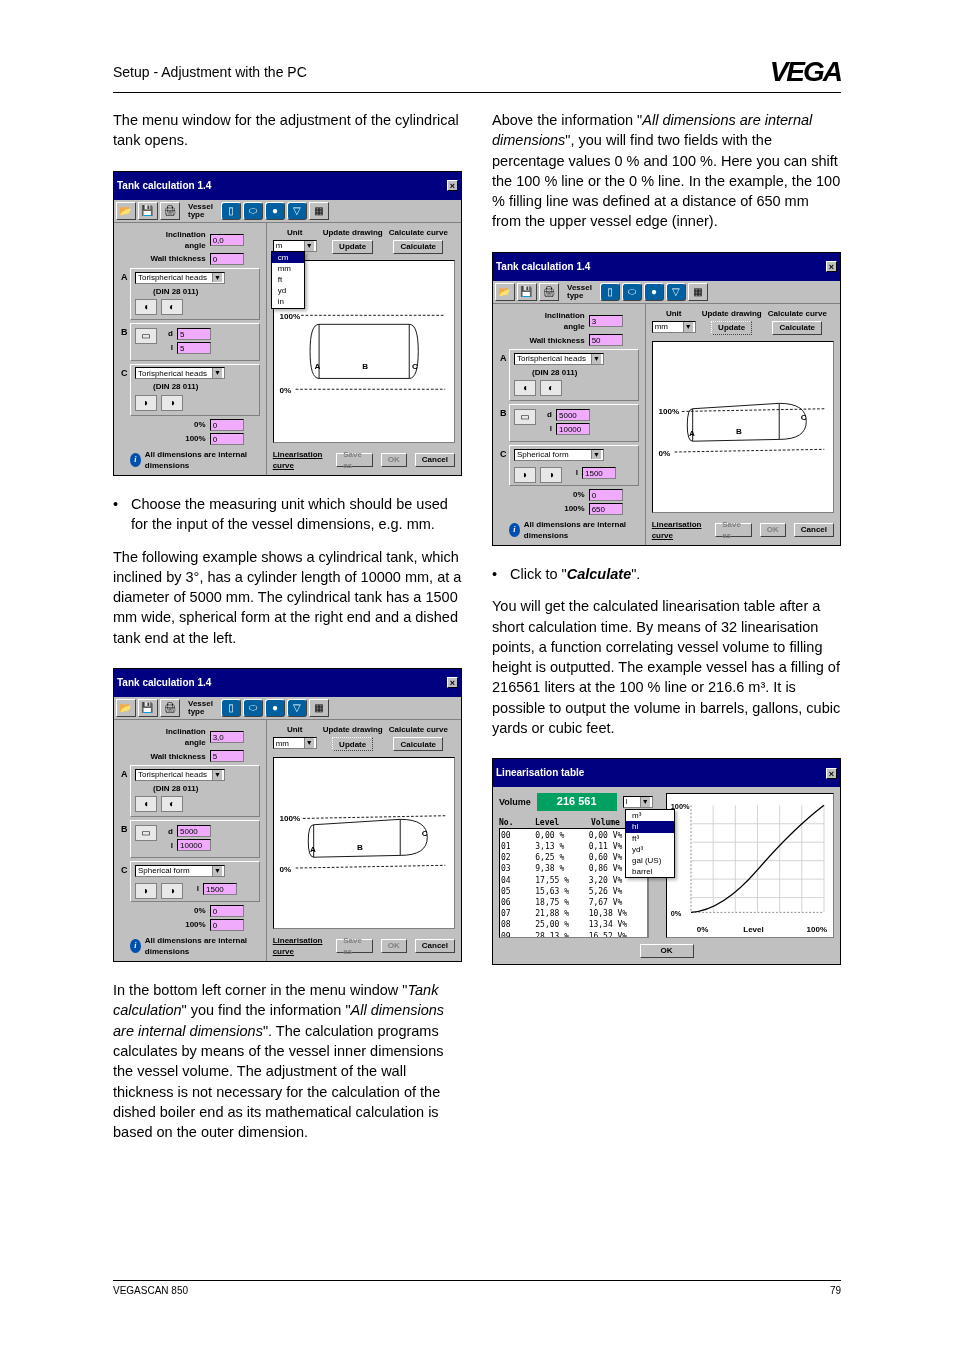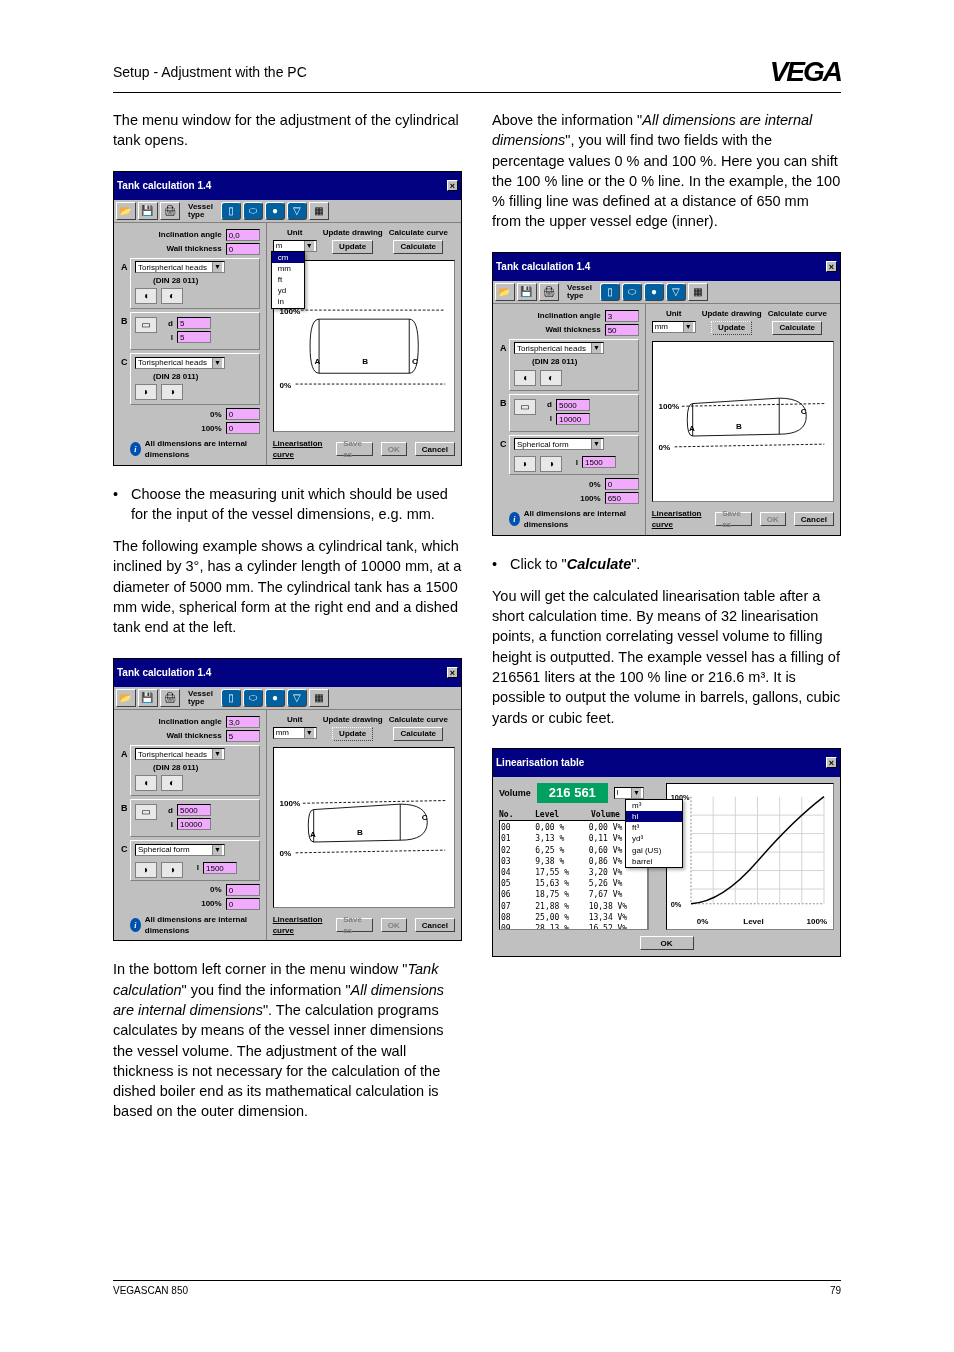--- a/index.html
+++ b/index.html
@@ -97,21 +97,21 @@
     border-right-color:#404040; border-bottom-color:#404040;
     background:#c0c0c0;
     display:inline-flex; align-items:center; justify-content:center;
     font-size:10px;
   }
   .tb-btn.blue { background:#0060a0; color:#fff; border-radius:3px; }
   .tb-label { font-size:8px; font-weight:bold; padding:0 6px; line-height:1; }
   .dlg-body { display:flex; }
   .left-pane { width:44%; padding:4px 6px; border-right:1px solid #808080; }
   .right-pane { flex:1; padding:4px 6px; display:flex; flex-direction:column; }
-  .field-row { display:flex; align-items:center; margin:2px 0; gap:4px; }
+  .field-row { display:flex; align-items:center; margin:2px 16px; gap:4px; }
   .field-label { font-size:8px; font-weight:bold; text-align:right; flex:1; }
   .field-input {
     background:#f0abfc; border:1px solid #808080; border-top-color:#000; border-left-color:#000;
     height:12px; font-size:8px; padding:0 2px; width:34px;
   }
   .section-box {
     border:1px solid #808080; border-top-color:#fff; border-left-color:#fff;
     margin:3px 0; padding:2px 4px 4px 4px; position:relative;
   }
   .section-letter {
@@ -146,21 +146,21 @@
     font-size:8px; z-index:10; box-shadow:2px 2px 3px rgba(0,0,0,0.3);
   }
   .unit-dd div { padding:0 6px; }
   .unit-dd .sel { background:#000080; color:#fff; }
   
   .lin-dialog { margin:8px 0 18px 0; border:1px solid #000; background:#c0c0c0; font-family:"MS Sans Serif",Tahoma,sans-serif; font-size:9px;}
   .lin-split { display:flex; padding:6px; gap:6px;}
   .lin-left { width:48%; }
   .lin-right { flex:1; background:#fff; border:1px solid #808080; border-top-color:#000; border-left-color:#000; min-height:140px; position:relative;}
   .lin-vol-row { display:flex; align-items:center; gap:6px; margin-bottom:6px;}
-  .lin-vol-val { background:#00a060; color:#fff; font-weight:bold; padding:1px 12px; font-size:13px;}
+  .lin-vol-val { background:#00a060; color:#fff; font-weight:bold; padding:1px 20px; font-size:11px;text-align:center;}
   .lin-hdr-row, .lin-data-row { display:flex; font-size:8px; font-family:monospace; white-space:pre;}
   .lin-hdr-row { font-weight:bold; margin-top:4px;}
   .lin-no { width:36px;}
   .lin-lvl { width:56px;}
   .lin-vp { width:60px;}
   .lin-scroll { height:110px; overflow:hidden; background:#fff; border:1px solid #808080; border-top-color:#000; border-left-color:#000; padding:1px;}
   .lin-scrollbar { width:12px; background:#c0c0c0; border-left:1px solid #808080;}
   .lin-axis-lbl { position:absolute; font-size:8px; font-weight:bold;}
   .lin-ok-row { display:flex; justify-content:center; padding-bottom:6px;}
   
@@ -602,21 +602,21 @@
       <div class="lin-split">
         <div class="lin-left" style="position:relative;">
           <div class="lin-vol-row">
             <span style="font-size:9px; font-weight:bold;">Volume</span>
             <span class="lin-vol-val">216 561</span>
             <span class="select-box" style="width:30px;">
                 <span>l</span>
                 <span class="dd-arrow">▼</span>
               </span>
           </div>
-          <div class="unit-dd" style="top:16px; left:126px; width:58px;">
+          <div class="unit-dd" style="top:16px; left:126px; width:50px;">
             <div>m³</div>
             <div class="sel">hl</div>
             <div>ft³</div>
             <div>yd³</div>
             <div>gal (US)</div>
             <div>barrel</div>
           </div>
           <div class="lin-hdr-row">
             <span class="lin-no">No.</span>
             <span class="lin-lvl">Level</span>

